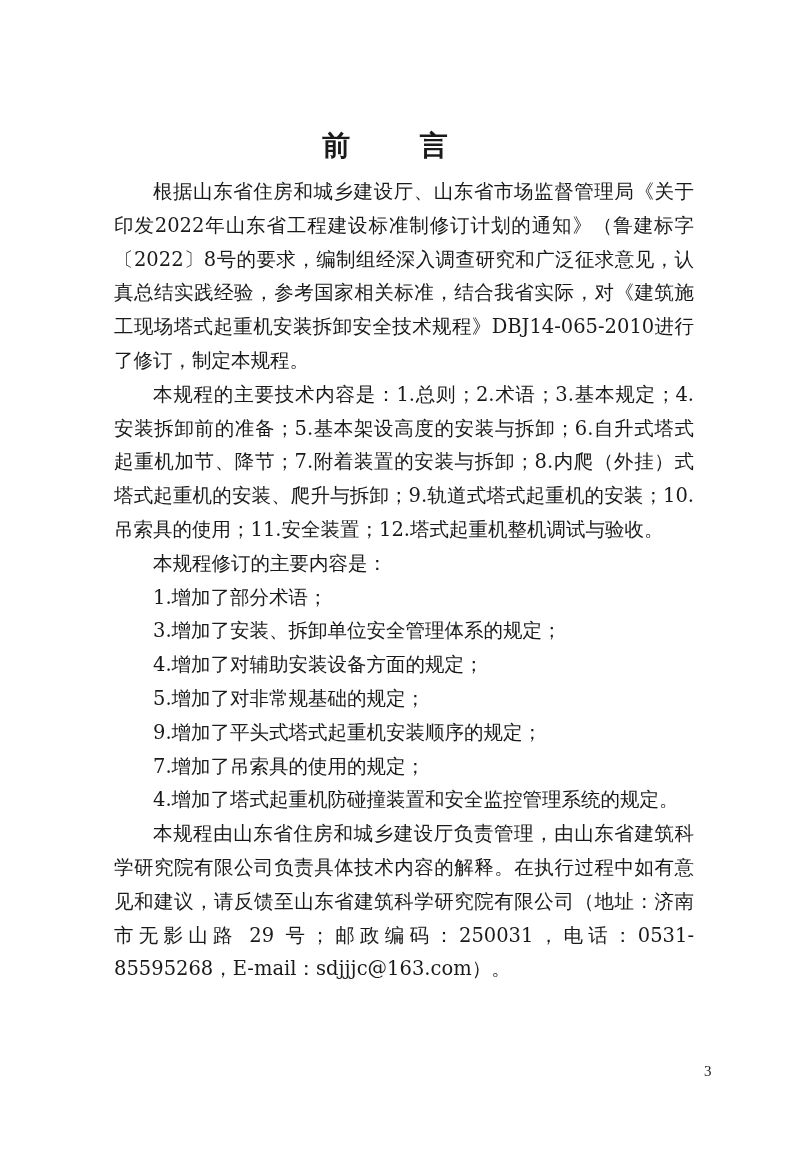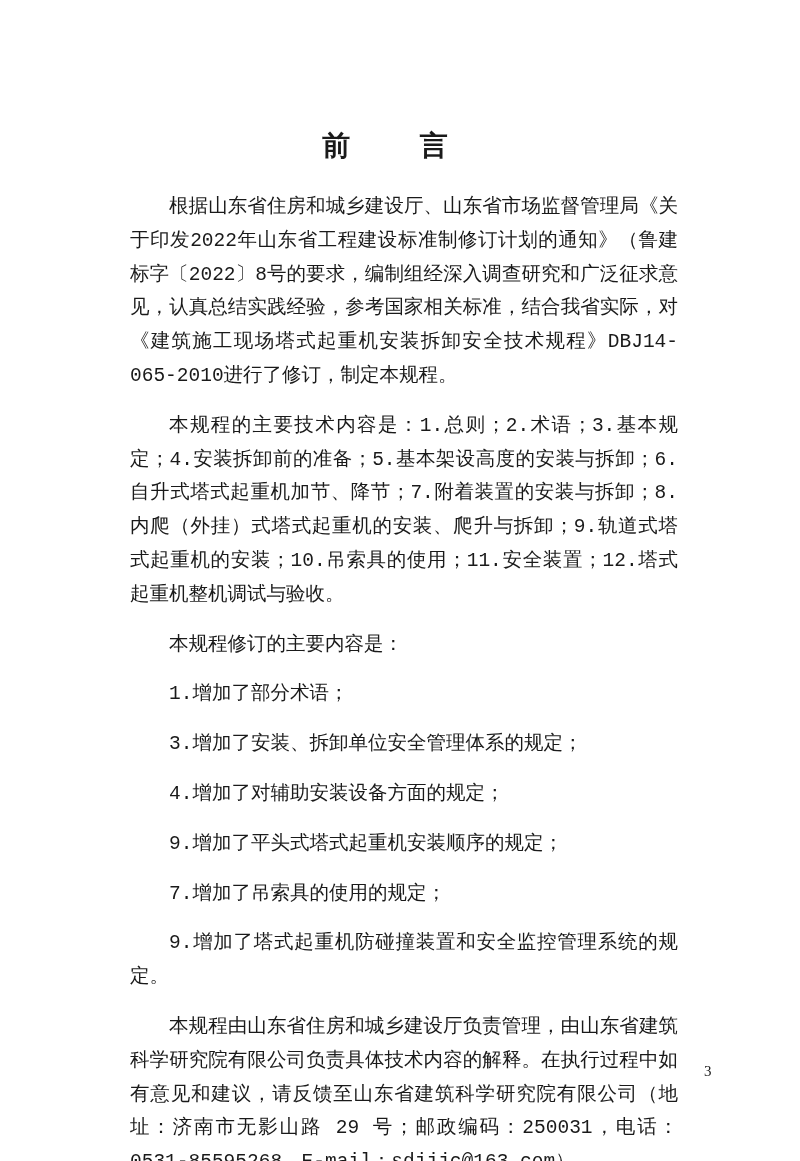--- a/index.html
+++ b/index.html
@@ -2,35 +2,36 @@
 <html><head>
 <meta charset="utf-8">
 <style>
   html, body { margin: 0; padding: 0; background: #ffffff; }
   body { width: 800px; height: 1161px; position: relative; overflow: hidden;
          font-family: "DejaVu Serif", "Liberation Serif", serif; color: #1a1a1a; }
   .title { position: absolute; top: 128px; left: 0; width: 800px; text-align: center;
            font-family: "DejaVu Sans", sans-serif; font-weight: bold; font-size: 28px;
            letter-spacing: 30px; box-sizing: border-box; line-height: 36px; }
   .body { position: absolute; top: 175px; left: 114px; width: 580px; font-size: 19.5px; line-height: 33.8px; }
-  .p { margin: 16px; text-align: justify; text-align-last: left; font-family: Liberation Mono, monospace; }
+  .p { margin: 0; text-align: justify; text-align-last: left; }
   .indent { text-indent: 39px; }
   .page-num { position: absolute; top: 1063px; left: 704px; font-size: 15px; font-family: "Liberation Serif", serif; }
 </style>
 </head>
 <body>
 
 <div class="title">前  言</div>
 
 <div class="body">
   <p class="p indent">根据山东省住房和城乡建设厅、山东省市场监督管理局《关于印发2022年山东省工程建设标准制修订计划的通知》（鲁建标字〔2022〕8号的要求，编制组经深入调查研究和广泛征求意见，认真总结实践经验，参考国家相关标准，结合我省实际，对《建筑施工现场塔式起重机安装拆卸安全技术规程》DBJ14-065-2010进行了修订，制定本规程。</p>
   <p class="p indent">本规程的主要技术内容是：1.总则；2.术语；3.基本规定；4.安装拆卸前的准备；5.基本架设高度的安装与拆卸；6.自升式塔式起重机加节、降节；7.附着装置的安装与拆卸；8.内爬（外挂）式塔式起重机的安装、爬升与拆卸；9.轨道式塔式起重机的安装；10.吊索具的使用；11.安全装置；12.塔式起重机整机调试与验收。</p>
   <p class="p indent">本规程修订的主要内容是：</p>
   <p class="p indent">1.增加了部分术语；</p>
   <p class="p indent">3.增加了安装、拆卸单位安全管理体系的规定；</p>
   <p class="p indent">4.增加了对辅助安装设备方面的规定；</p>
+  <p class="p indent">5.增加了对非常规基础的规定；</p>
   <p class="p indent">9.增加了平头式塔式起重机安装顺序的规定；</p>
   <p class="p indent">7.增加了吊索具的使用的规定；</p>
-  <p class="p indent">9.增加了塔式起重机防碰撞装置和安全监控管理系统的规定。</p>
+  <p class="p indent">4.增加了塔式起重机防碰撞装置和安全监控管理系统的规定。</p>
   <p class="p indent">本规程由山东省住房和城乡建设厅负责管理，由山东省建筑科学研究院有限公司负责具体技术内容的解释。在执行过程中如有意见和建议，请反馈至山东省建筑科学研究院有限公司（地址：济南市无影山路 29 号；邮政编码：250031，电话：0531-85595268，E-mail：sdjjjc@163.com）。</p>
 </div>
 
 <div class="page-num">3</div>
 
 </body></html>

